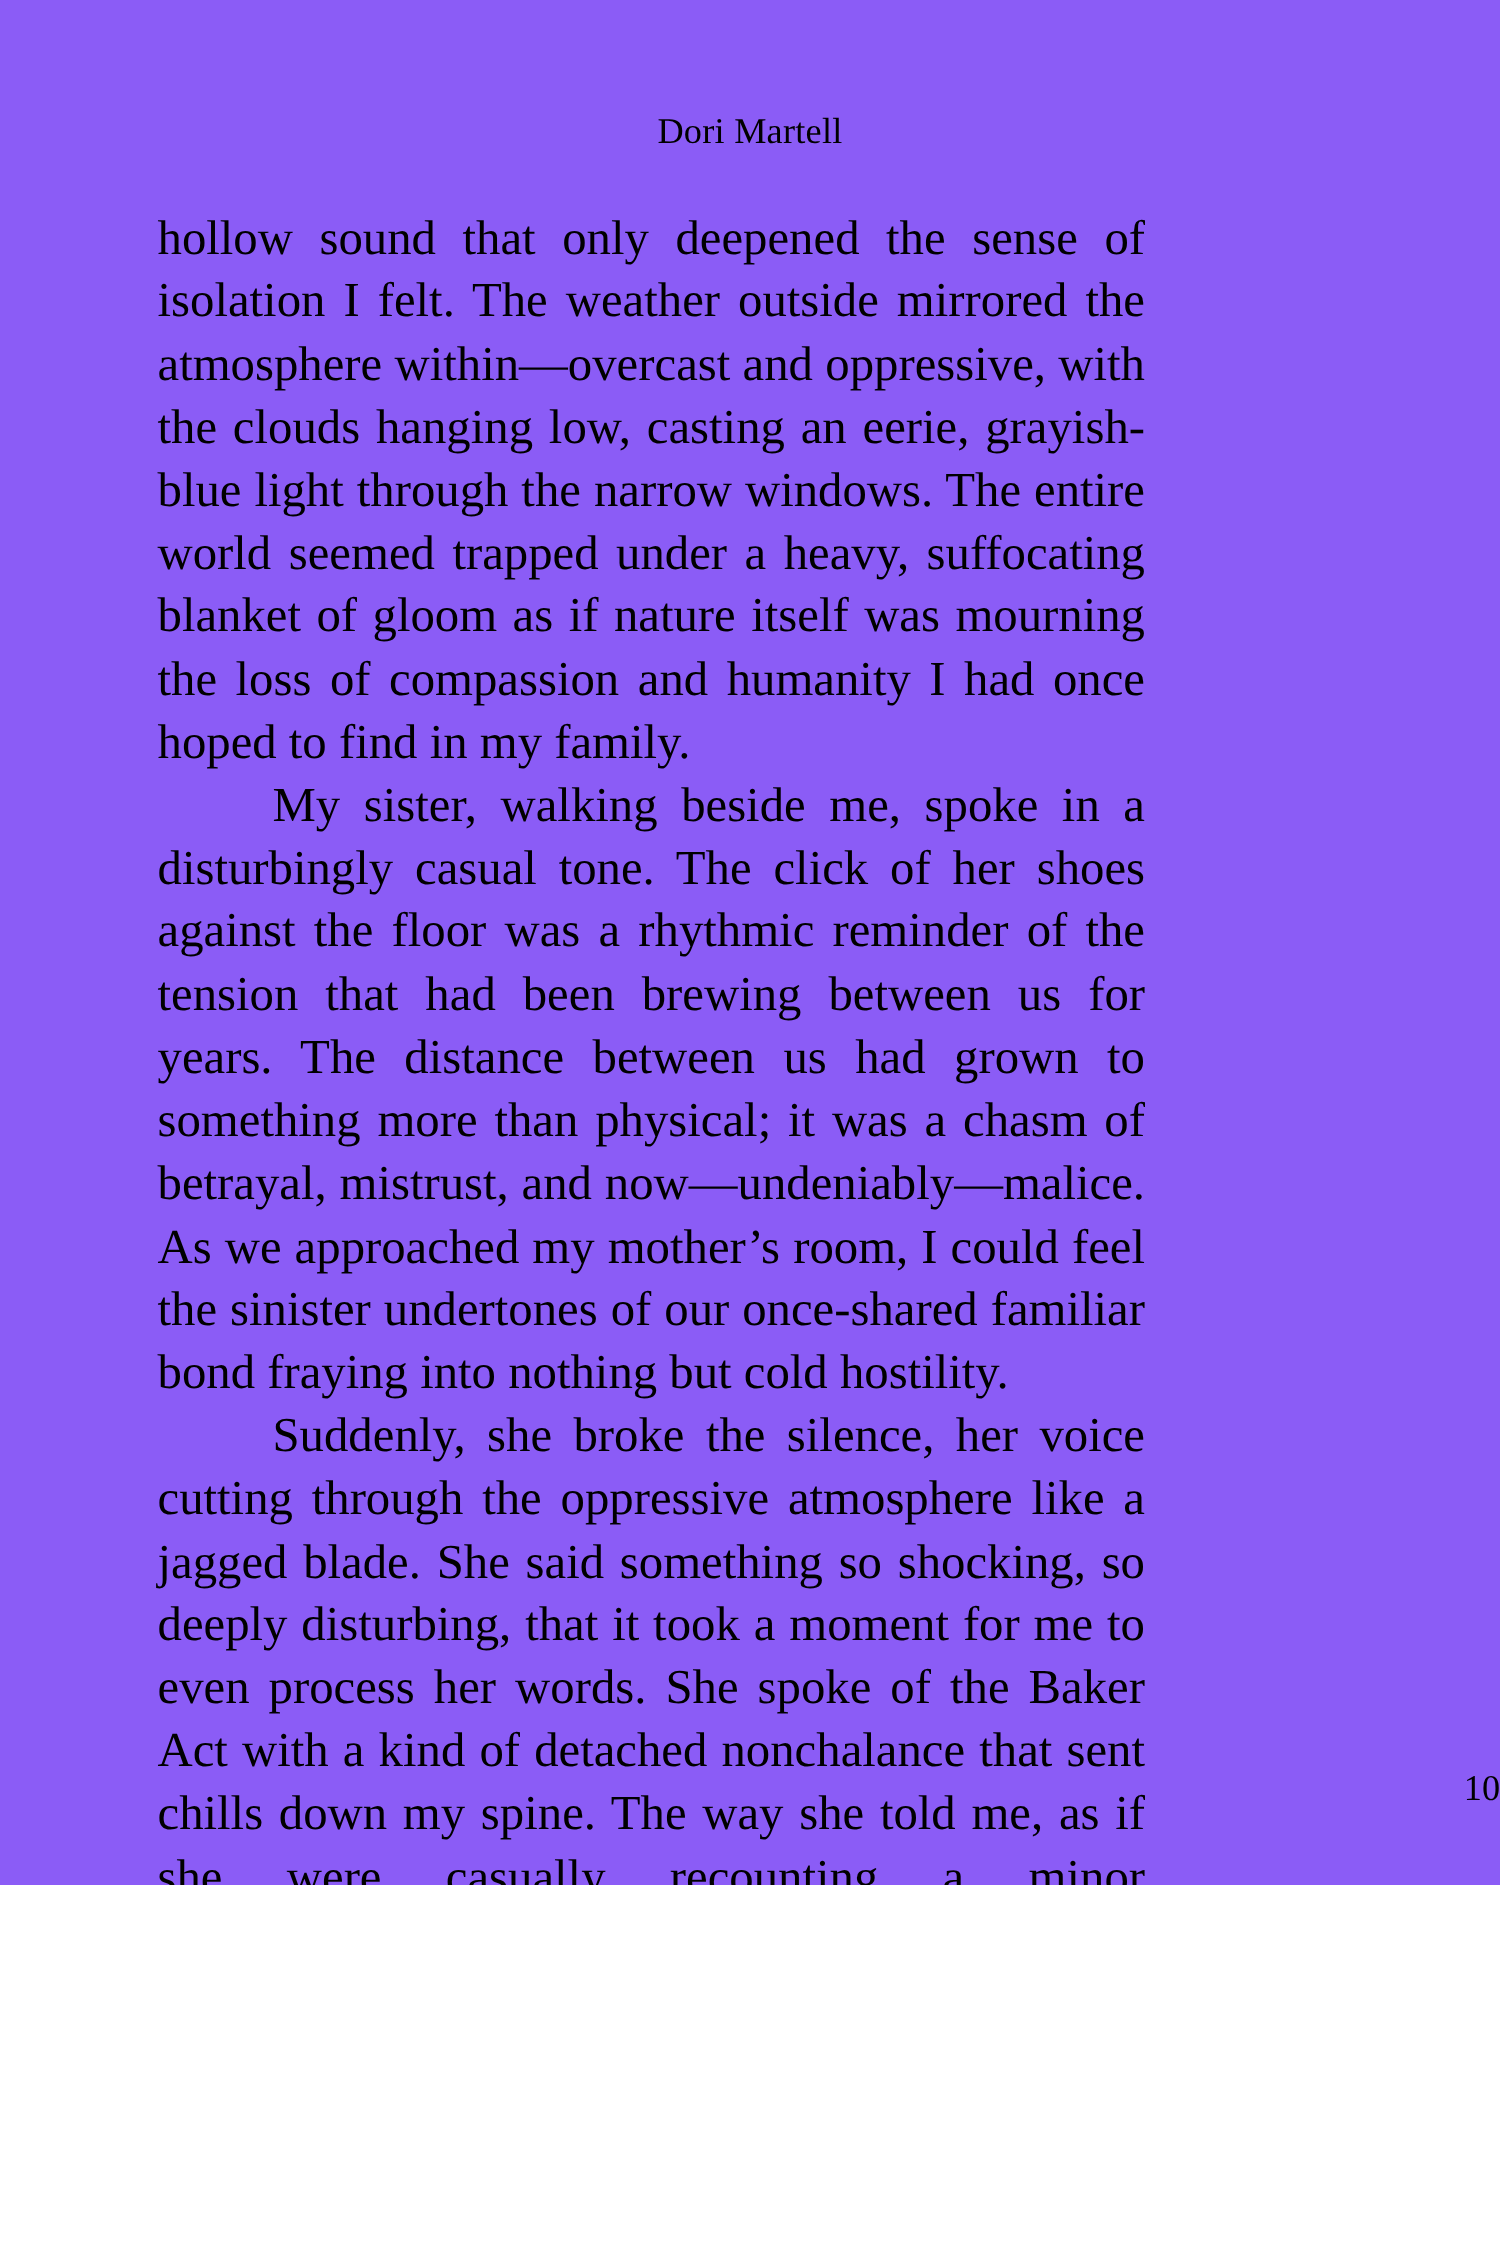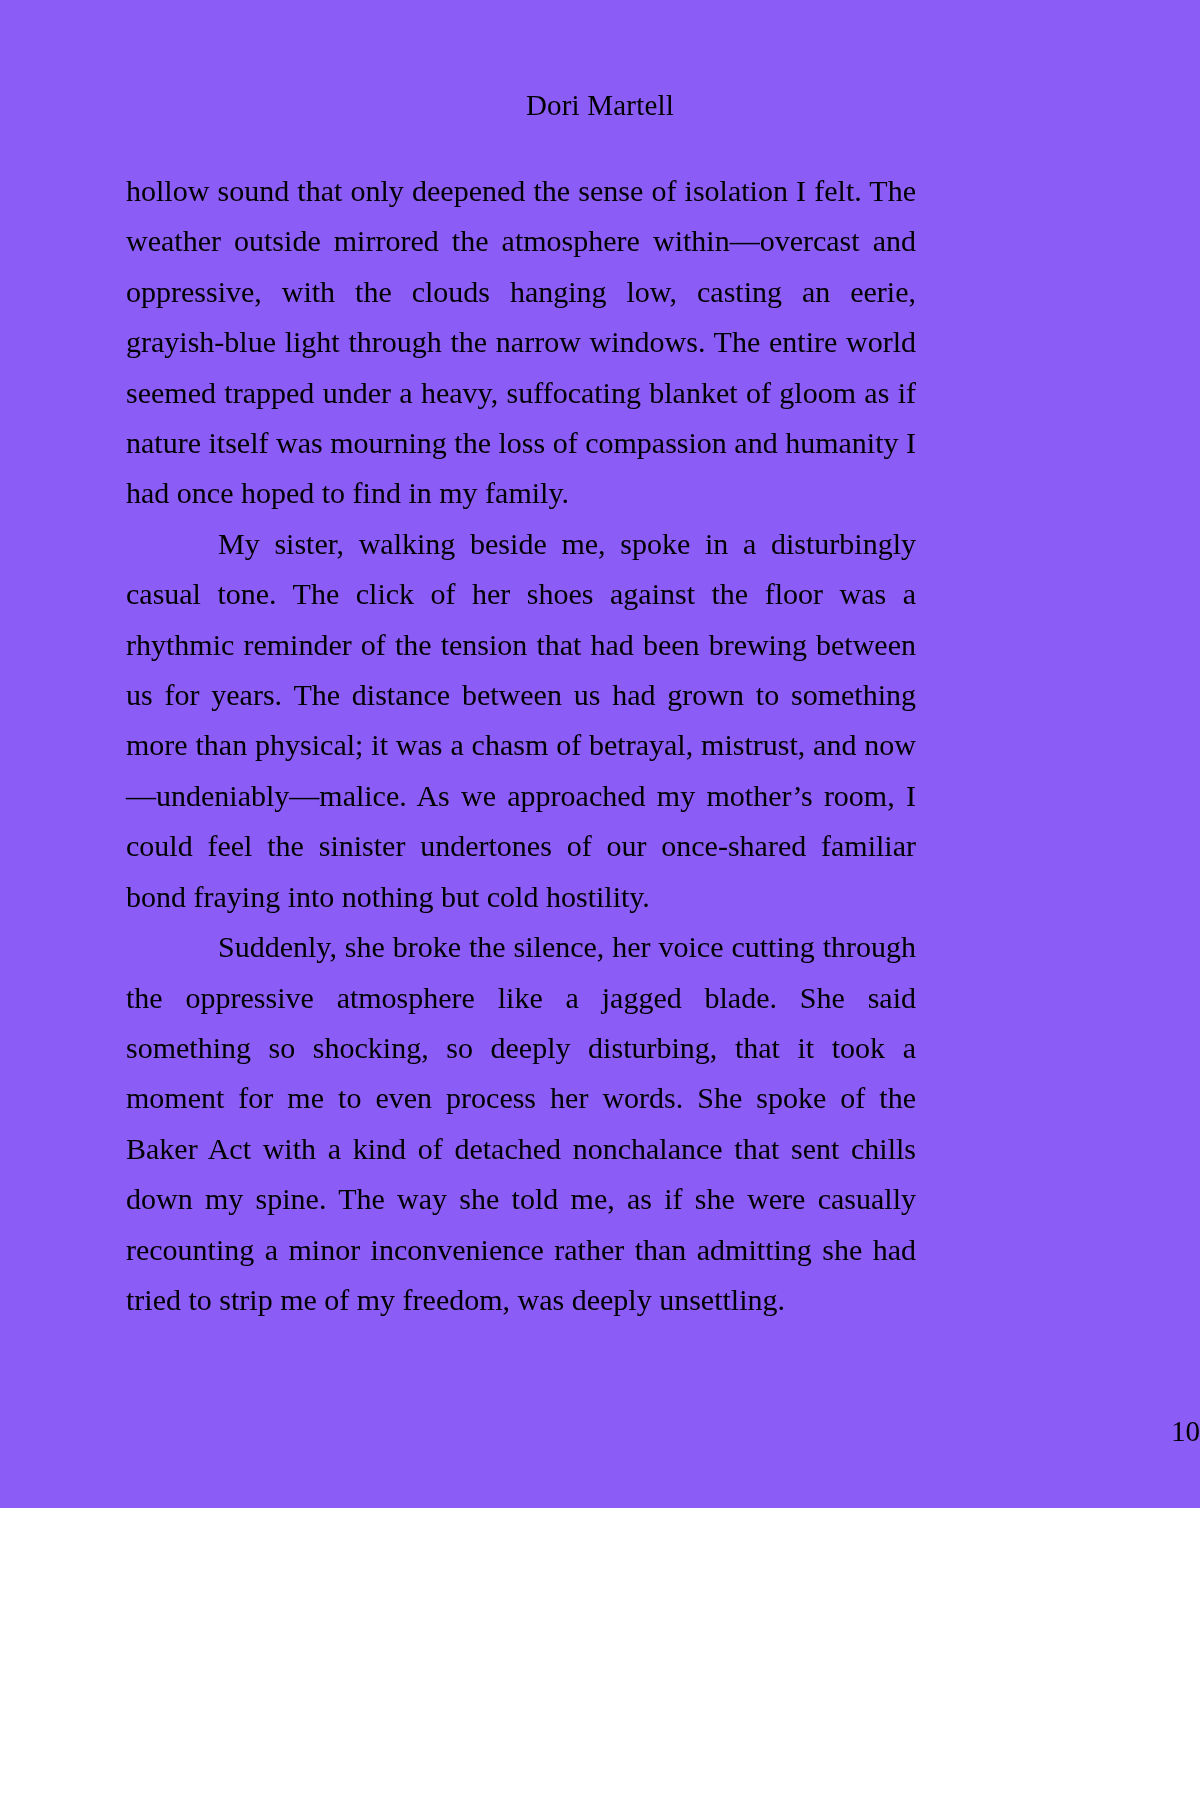--- a/index.html
+++ b/index.html
@@ -32,21 +32,21 @@
   .body-block {
     position: absolute;
     top: 166px;
     left: 126px;
     width: 790px;
   }
   p.para {
     margin: 0;
     text-align: justify;
     text-justify: inter-word;
-    font-size: 30px;
+    font-size: 39px;
     line-height: 50.4px;
     text-indent: 92px;
     hyphens: manual;
     -webkit-hyphens: manual;
   }
   p.para.first {
     text-indent: 0;
   }
   .page-number {
     position: absolute;

